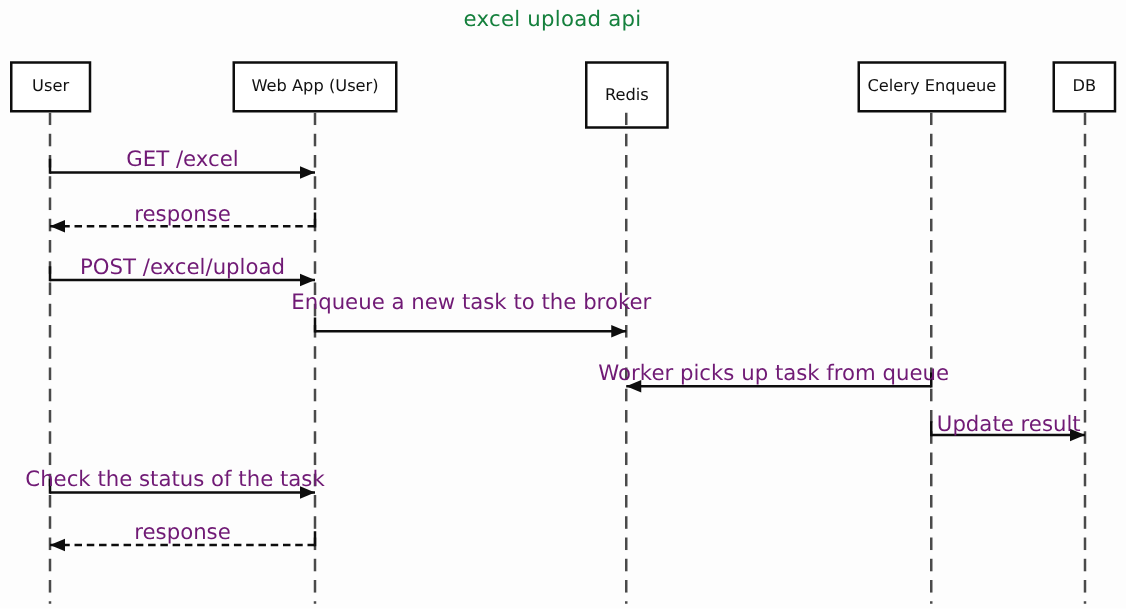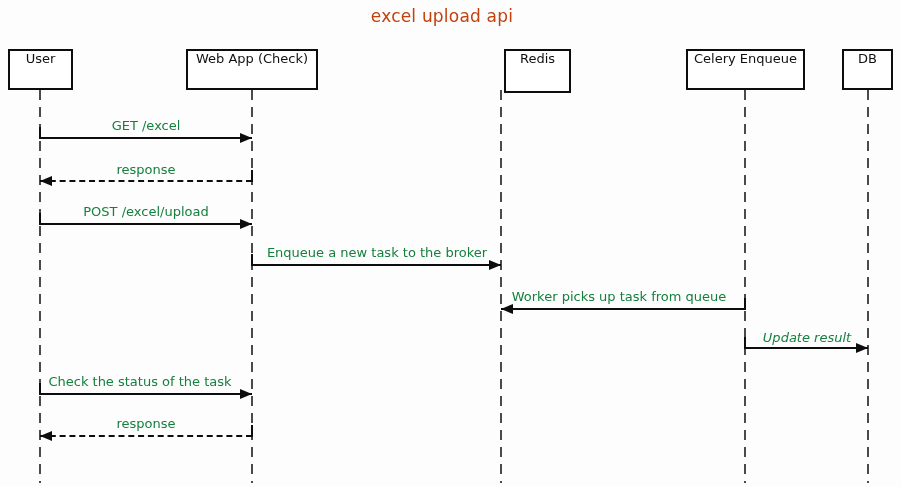--- a/index.html
+++ b/index.html
@@ -16,47 +16,48 @@
     font-family: "DejaVu Sans", "Liberation Sans", sans-serif;
     overflow: hidden;
   }
   #diagram-title {
     position: absolute;
     left: 0;
     top: 6px;
     width: 884px;
     text-align: center;
     font-size: 17px;
-    color: #c2410c;
+    color: #15803d;
     letter-spacing: 0.2px;
   }
   .participant {
     position: absolute;
     box-sizing: border-box;
     border: 2px solid #0d0d0d;
     background: #ffffff;
     display: flex;
+    align-items: center;
     justify-content: center;
     font-size: 13px;
     color: #111111;
     white-space: nowrap;
   }
   .lifeline {
     position: absolute;
     width: 2px;
     background-image: linear-gradient(to bottom,
         #4a4a4a 0px, #4a4a4a 10px,
         rgba(255,255,255,0) 10px, rgba(255,255,255,0) 17px);
     background-size: 2px 17px;
     background-repeat: repeat-y;
   }
   .msg-label {
     position: absolute;
-    font-size: 13px;
-    color: #15803d;
+    font-size: 17px;
+    color: #701a75;
     white-space: nowrap;
     text-align: center;
     transform: translateX(-50%);
   }
   .msg-line {
     position: absolute;
     height: 0;
     border-top: 2px solid #0d0d0d;
   }
   .msg-line.dashed {
@@ -87,23 +88,23 @@
 
 <div id="diagram-root">
 
   <div id="diagram-title">excel upload api</div>
 
   <div id="participants-layer">
       <div class="participant" style="left: 8px; top: 49px; width: 65px; height: 41px;">
         <span>User</span>
       </div>
       <div class="participant" style="left: 186px; top: 49px; width: 132px; height: 41px;">
-        <span>Web App (Check)</span>
+        <span>Web App (User)</span>
       </div>
-      <div class="participant" style="left: 468px; top: 49px; width: 67px; height: 44px; margin-left: 36px;">
+      <div class="participant" style="left: 468px; top: 49px; width: 67px; height: 54px;">
         <span>Redis</span>
       </div>
       <div class="participant" style="left: 686px; top: 49px; width: 119px; height: 41px;">
         <span>Celery Enqueue</span>
       </div>
       <div class="participant" style="left: 842px; top: 49px; width: 51px; height: 41px;">
         <span>DB</span>
       </div>
     </div>
   <div id="lifelines-layer">
@@ -122,29 +123,29 @@
       <div class="msg-line dashed" style="left: 40px; top: 180px; width: 212px;"></div>
       <div class="arrow-head left" style="top: 176px; left: 40px;"></div>
       <div class="msg-label" style="left: 146px; top: 162px;">response</div>
       <div class="stub" style="left: 39px; top: 213px;"></div>
       <div class="msg-line" style="left: 40px; top: 223px; width: 212px;"></div>
       <div class="arrow-head right" style="top: 219px; left: 240px;"></div>
       <div class="msg-label" style="left: 146px; top: 204px;">POST /excel/upload</div>
       <div class="stub" style="left: 251px; top: 254px;"></div>
       <div class="msg-line" style="left: 252px; top: 264px; width: 249px;"></div>
       <div class="arrow-head right" style="top: 260px; left: 489px;"></div>
-      <div class="msg-label" style="left: 377px; top: 245px;">Enqueue a new task to the broker</div>
+      <div class="msg-label" style="left: 377px; top: 232px;">Enqueue a new task to the broker</div>
       <div class="stub" style="left: 744px; top: 298px;"></div>
       <div class="msg-line" style="left: 501px; top: 308px; width: 244px;"></div>
       <div class="arrow-head left" style="top: 304px; left: 501px;"></div>
       <div class="msg-label" style="left: 619px; top: 289px;">Worker picks up task from queue</div>
       <div class="stub" style="left: 744px; top: 337px;"></div>
       <div class="msg-line" style="left: 745px; top: 347px; width: 123px;"></div>
       <div class="arrow-head right" style="top: 343px; left: 856px;"></div>
-      <div class="msg-label" style="left: 807px; top: 330px; font-style: italic;">Update result</div>
+      <div class="msg-label" style="left: 807px; top: 330px;">Update result</div>
       <div class="stub" style="left: 39px; top: 383px;"></div>
       <div class="msg-line" style="left: 40px; top: 393px; width: 212px;"></div>
       <div class="arrow-head right" style="top: 389px; left: 240px;"></div>
       <div class="msg-label" style="left: 140px; top: 374px;">Check the status of the task</div>
       <div class="stub" style="left: 251px; top: 425px;"></div>
       <div class="msg-line dashed" style="left: 40px; top: 435px; width: 212px;"></div>
       <div class="arrow-head left" style="top: 431px; left: 40px;"></div>
       <div class="msg-label" style="left: 146px; top: 416px;">response</div>
     </div>
 

